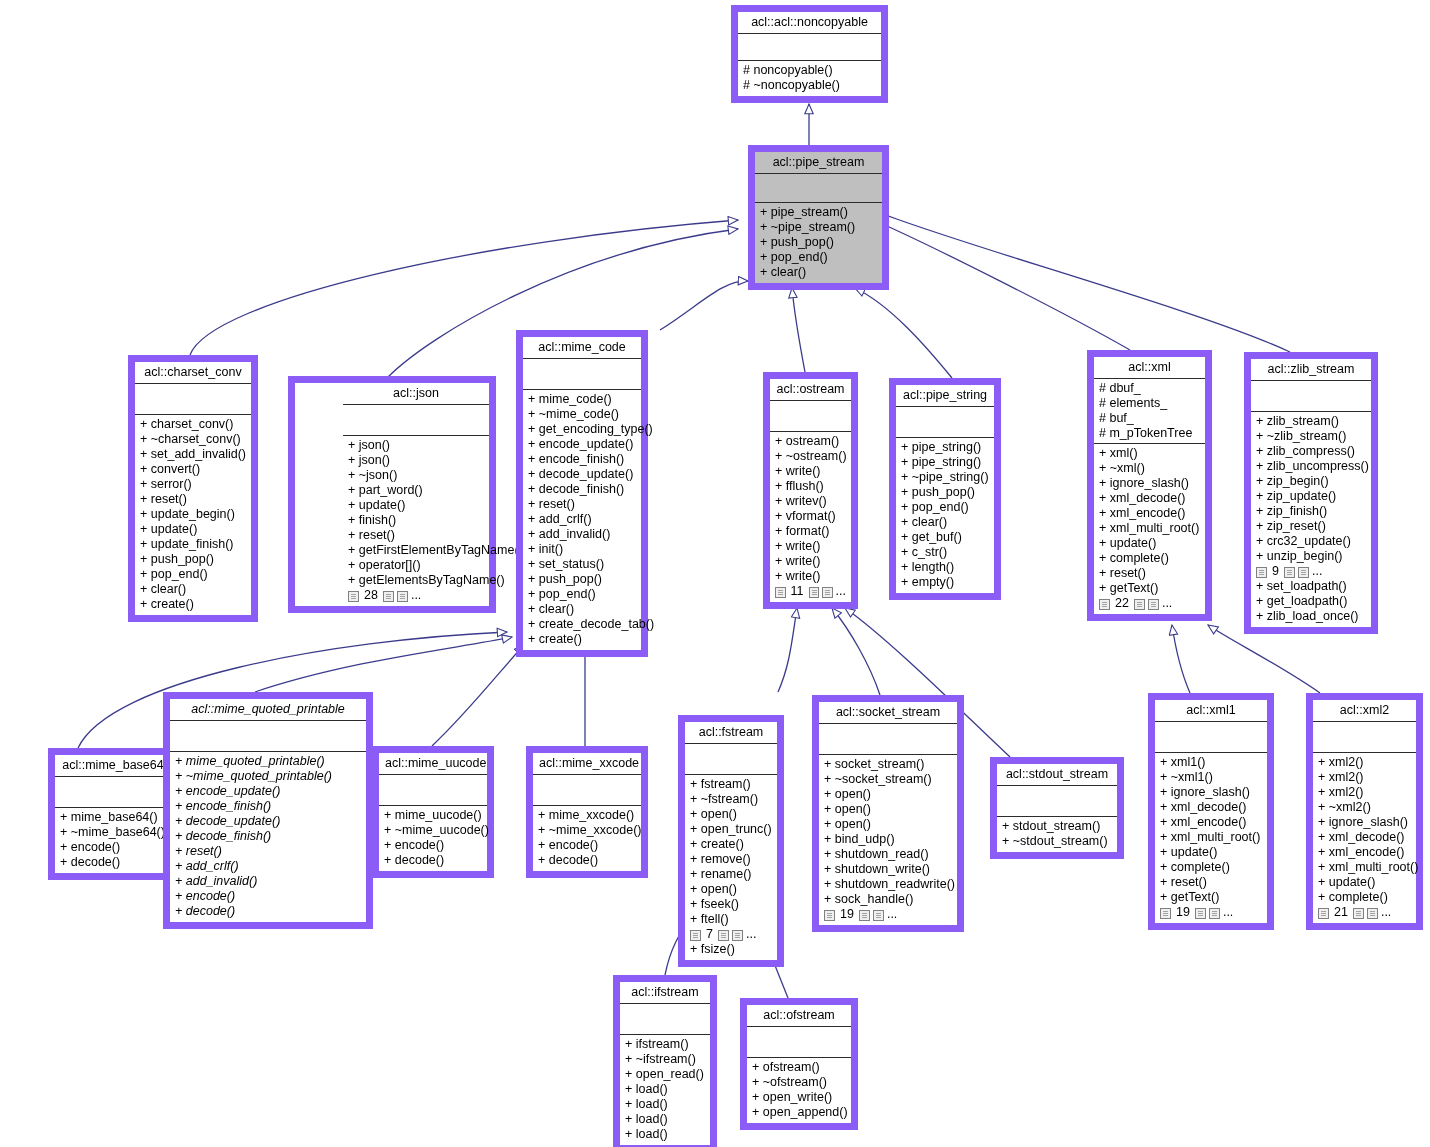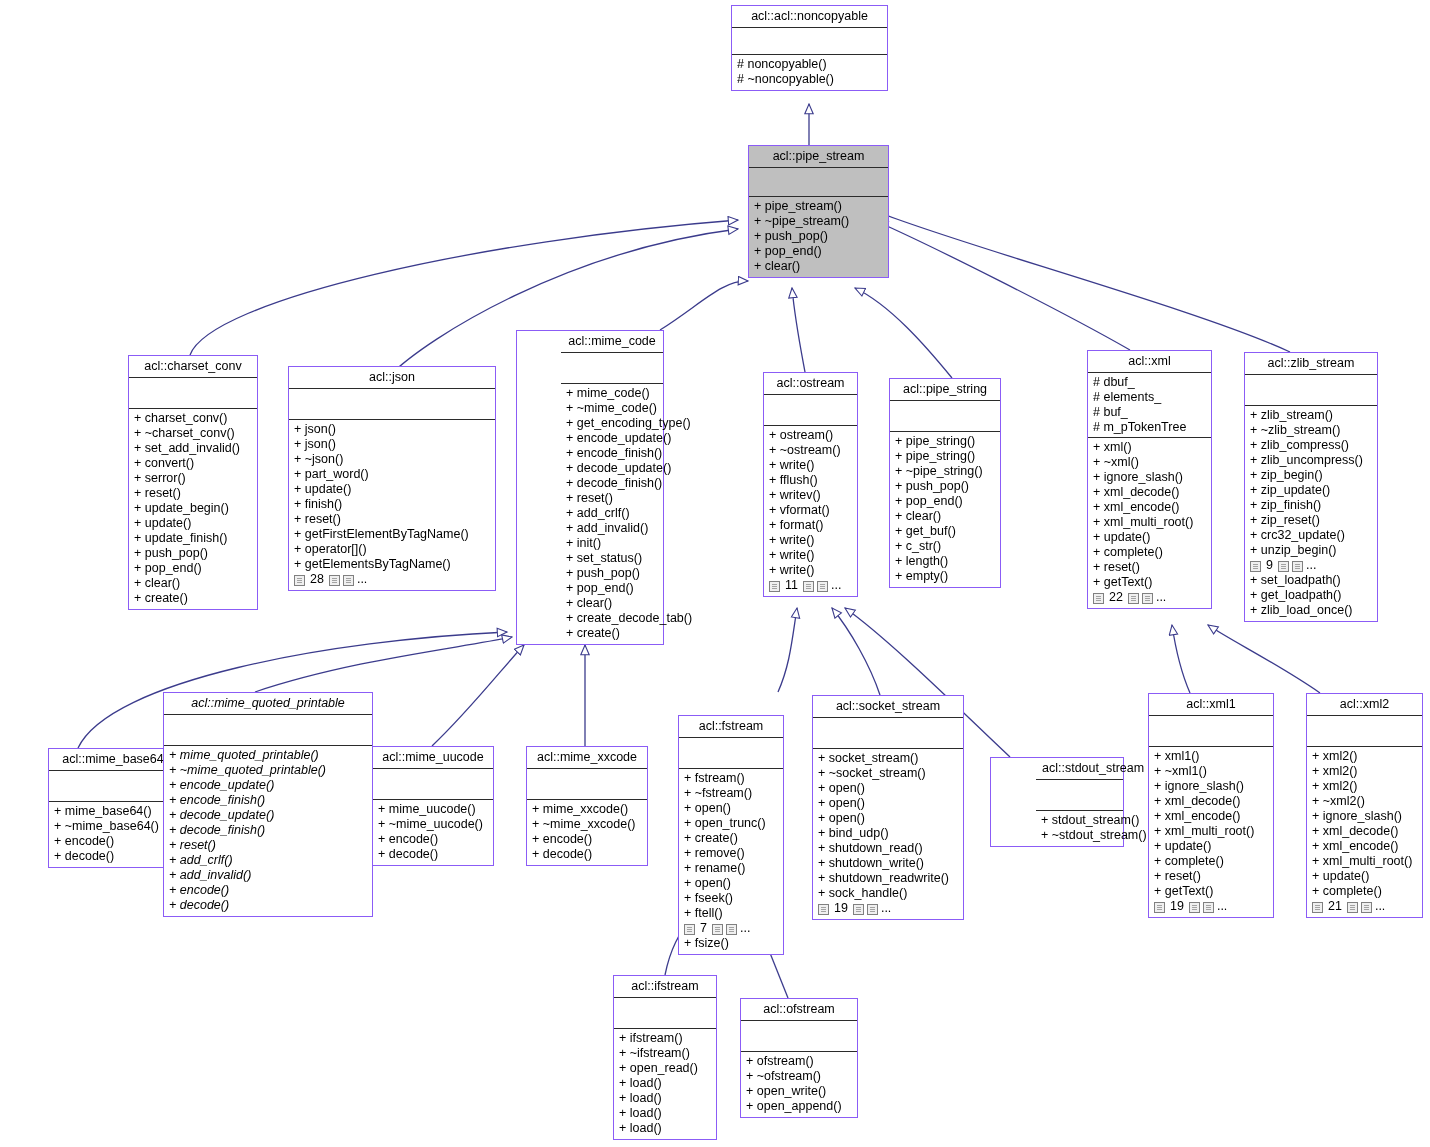--- a/index.html
+++ b/index.html
@@ -1,20 +1,20 @@
 <!DOCTYPE html>
 <html><head>
 <meta charset="utf-8">
 <style>
   html,body{margin:0;padding:0;background:#ffffff;}
   body{font-family:"Liberation Sans","DejaVu Sans",sans-serif;}
   #stage{position:relative;width:1430px;height:1147px;background:#ffffff;overflow:hidden;}
   svg.edges{position:absolute;left:0;top:0;width:1430px;height:1147px;pointer-events:none;}
 
-  .node{position:absolute;box-sizing:border-box;border:1px solid #8b5cf6;background:#ffffff;}
+  .node{position:absolute;box-sizing:border-box;border:7px solid #8b5cf6;background:#ffffff;}
   .node.highlight{background:#bfbfbf;}
   .node .title{
     text-align:center;font-size:12.5px;color:#000;
     padding:3px 6px 4px 6px;border-bottom:1px solid #2b2b2b;white-space:nowrap;
     line-height:14px;
   }
   .node .attrs{
     border-bottom:1px solid #2b2b2b;padding:2px 5px;font-size:12.5px;line-height:15px;color:#000;
     min-height:18px;
   }
@@ -108,21 +108,21 @@
       <div class="row">+ update_begin()</div>
       <div class="row">+ update()</div>
       <div class="row">+ update_finish()</div>
       <div class="row">+ push_pop()</div>
       <div class="row">+ pop_end()</div>
       <div class="row">+ clear()</div>
       <div class="row">+ create()</div>
     </div>
   </div>
 
-  <div class="node" style="left:288px;top:366px;width:208px;">
+  <div class="node" style="left:288px;top:376px;width:208px;padding-left:48px;">
     <div class="title">acl::json</div>
     <div class="attrs" style="height:26px;"></div>
     <div class="ops">
       <div class="row">+ json()</div>
       <div class="row">+ json()</div>
       <div class="row">+ ~json()</div>
       <div class="row">+ part_word()</div>
       <div class="row">+ update()</div>
       <div class="row">+ finish()</div>
       <div class="row">+ reset()</div>
@@ -132,21 +132,21 @@
       <div class="row more">
         <span class="mbox"></span>
         <span class="mcount">28</span>
         <span class="mbox"></span>
         <span class="mbox"></span>
         <span class="mdots">...</span>
       </div>
     </div>
   </div>
 
-  <div class="node" style="left:516px;top:330px;width:148px;padding-left:44px;">
+  <div class="node" style="left:516px;top:330px;width:132px;">
     <div class="title">acl::mime_code</div>
     <div class="attrs" style="height:26px;"></div>
     <div class="ops">
       <div class="row">+ mime_code()</div>
       <div class="row">+ ~mime_code()</div>
       <div class="row">+ get_encoding_type()</div>
       <div class="row">+ encode_update()</div>
       <div class="row">+ encode_finish()</div>
       <div class="row">+ decode_update()</div>
       <div class="row">+ decode_finish()</div>
@@ -353,21 +353,21 @@
       <div class="row more">
         <span class="mbox"></span>
         <span class="mcount">19</span>
         <span class="mbox"></span>
         <span class="mbox"></span>
         <span class="mdots">...</span>
       </div>
     </div>
   </div>
 
-  <div class="node" style="left:990px;top:757px;width:134px;padding-left:45px;">
+  <div class="node" style="left:990px;top:757px;width:134px;">
     <div class="title">acl::stdout_stream</div>
     <div class="attrs" style="height:26px;"></div>
     <div class="ops">
       <div class="row">+ stdout_stream()</div>
       <div class="row">+ ~stdout_stream()</div>
     </div>
   </div>
 
   <div class="node" style="left:1148px;top:693px;width:126px;">
     <div class="title">acl::xml1</div>

